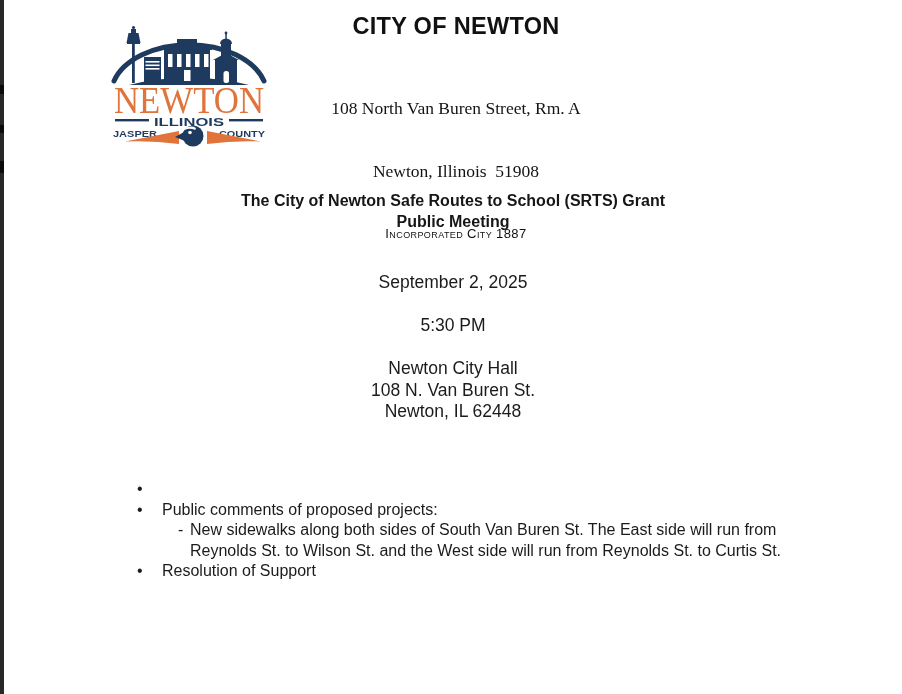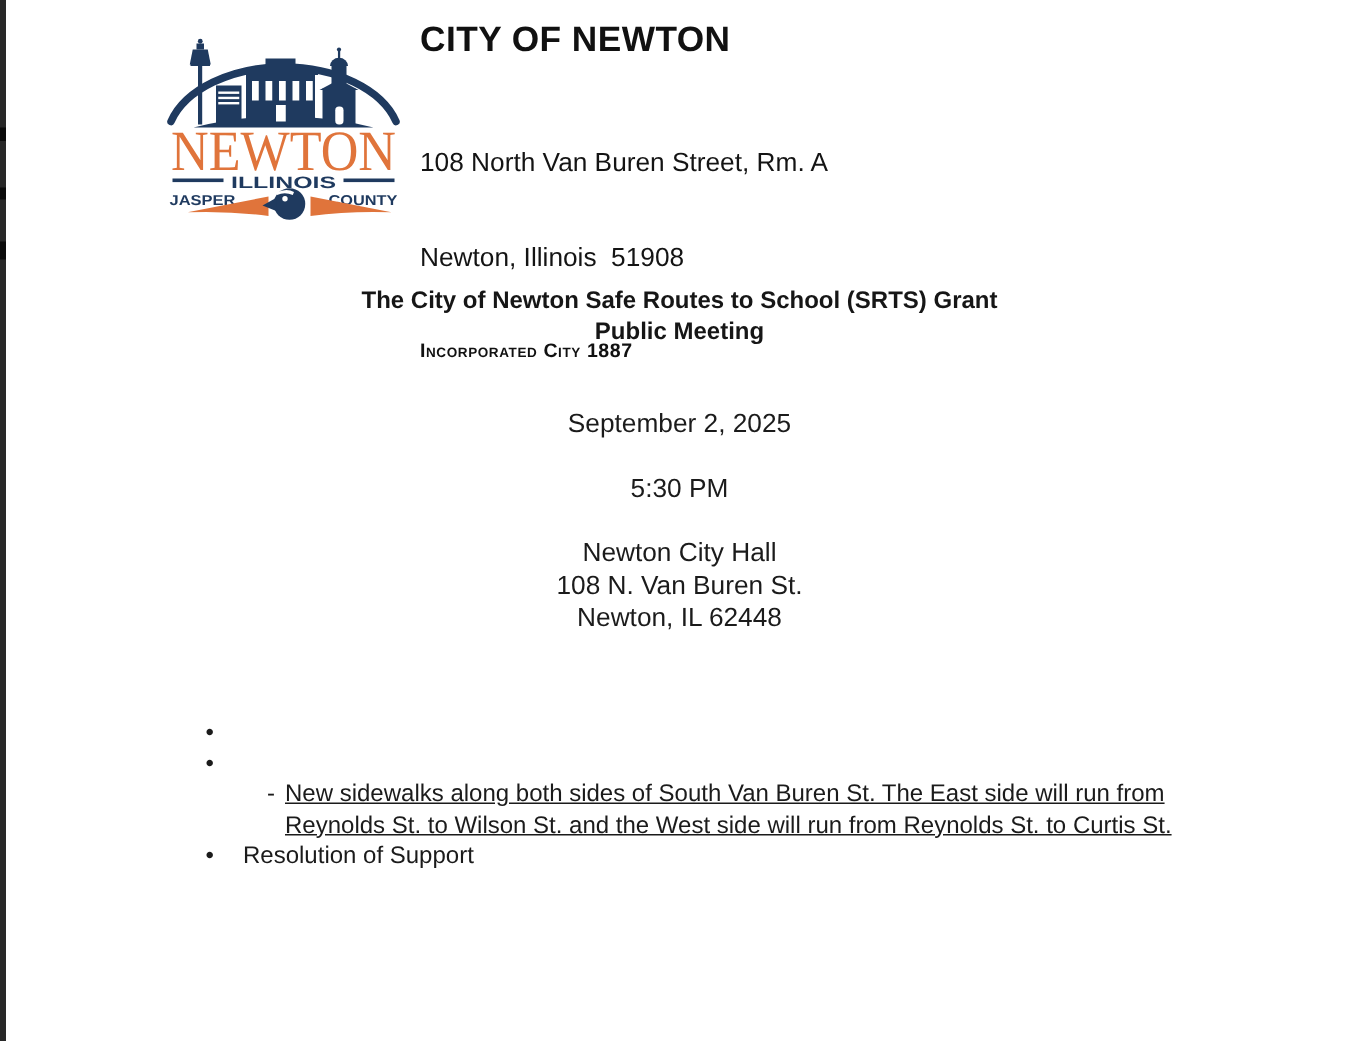--- a/index.html
+++ b/index.html
@@ -16,41 +16,41 @@
   .edge-notch.n2{top:125px;height:8px;}
   .edge-notch.n3{top:161px;height:12px;}
 
   
   .logo{position:absolute;left:107px;top:13px;width:164px;height:140px;}
   .nv{fill:#1F3A5F;}
   .nv-s{stroke:#1F3A5F;}
   .or{fill:#E0743B;}
 
   
-  .letterhead{position:absolute;left:280px;top:13px;width:352px;text-align:left;}
+  .letterhead{position:absolute;left:280px;top:13px;width:352px;text-align:center;}
   .city-title{font-size:23.5px;font-weight:bold;color:#111;letter-spacing:0.3px;line-height:26px;}
-  .address{font-family:Liberation Sans, sans-serif;font-size:17.5px;line-height:21.3px;margin-top:16px;color:#141414;white-space:pre-wrap;}
-  .incorporated{font-size:13px;font-weight:bold;font-variant:small-caps;letter-spacing:0.4px;margin-top:1px;color:#111;}
+  .address{font-family:Liberation Serif, serif;font-size:17.5px;line-height:21.3px;margin-top:16px;color:#141414;white-space:pre-wrap;}
+  .incorporated{font-size:13px;font-weight:normal;font-variant:small-caps;letter-spacing:0.4px;margin-top:1px;color:#111;}
 
   
   .meeting-title{position:absolute;left:2px;top:191px;width:902px;text-align:center;
     font-size:16px;font-weight:bold;line-height:20.5px;color:#161616;}
 
   
   .meeting-info{position:absolute;left:2px;top:272px;width:902px;text-align:center;
     font-size:17.5px;line-height:21.5px;color:#1b1b1b;}
   .meeting-info .gap{height:21.5px;}
 
   
   .agenda{position:absolute;left:137px;top:479px;width:710px;font-size:16px;line-height:20.5px;color:#1b1b1b;}
   .row{display:flex;align-items:flex-start;}
   .marker{width:25px;flex:none;}
   .row.sub{margin-left:41px;}
   .row.sub .marker{width:12px;}
-  .row.sub .text{width:628px;text-decoration:underline;}
+  .row.sub .text{width:628px;}
 </style>
 </head>
 <body>
 
 <div class="page">
 
   <div class="edge-bar">
     <div class="edge-notch n1"></div>
     <div class="edge-notch n2"></div>
     <div class="edge-notch n3"></div>
@@ -142,20 +142,21 @@
     <div>108 N. Van Buren St.</div>
     <div>Newton, IL 62448</div>
   </div>
 
   <div class="agenda">
     <div class="row">
       <span class="marker">•</span>
     </div>
     <div class="row">
       <span class="marker">•</span>
+      <span class="text">Public comments of proposed projects:</span>
     </div>
     <div class="row sub">
       <span class="marker">-</span>
       <span class="text">New sidewalks along both sides of South Van Buren St. The East side will run from Reynolds St. to Wilson St. and the West side will run from Reynolds St. to Curtis St.</span>
     </div>
     <div class="row">
       <span class="marker">•</span>
       <span class="text">Resolution of Support</span>
     </div>
   </div>

